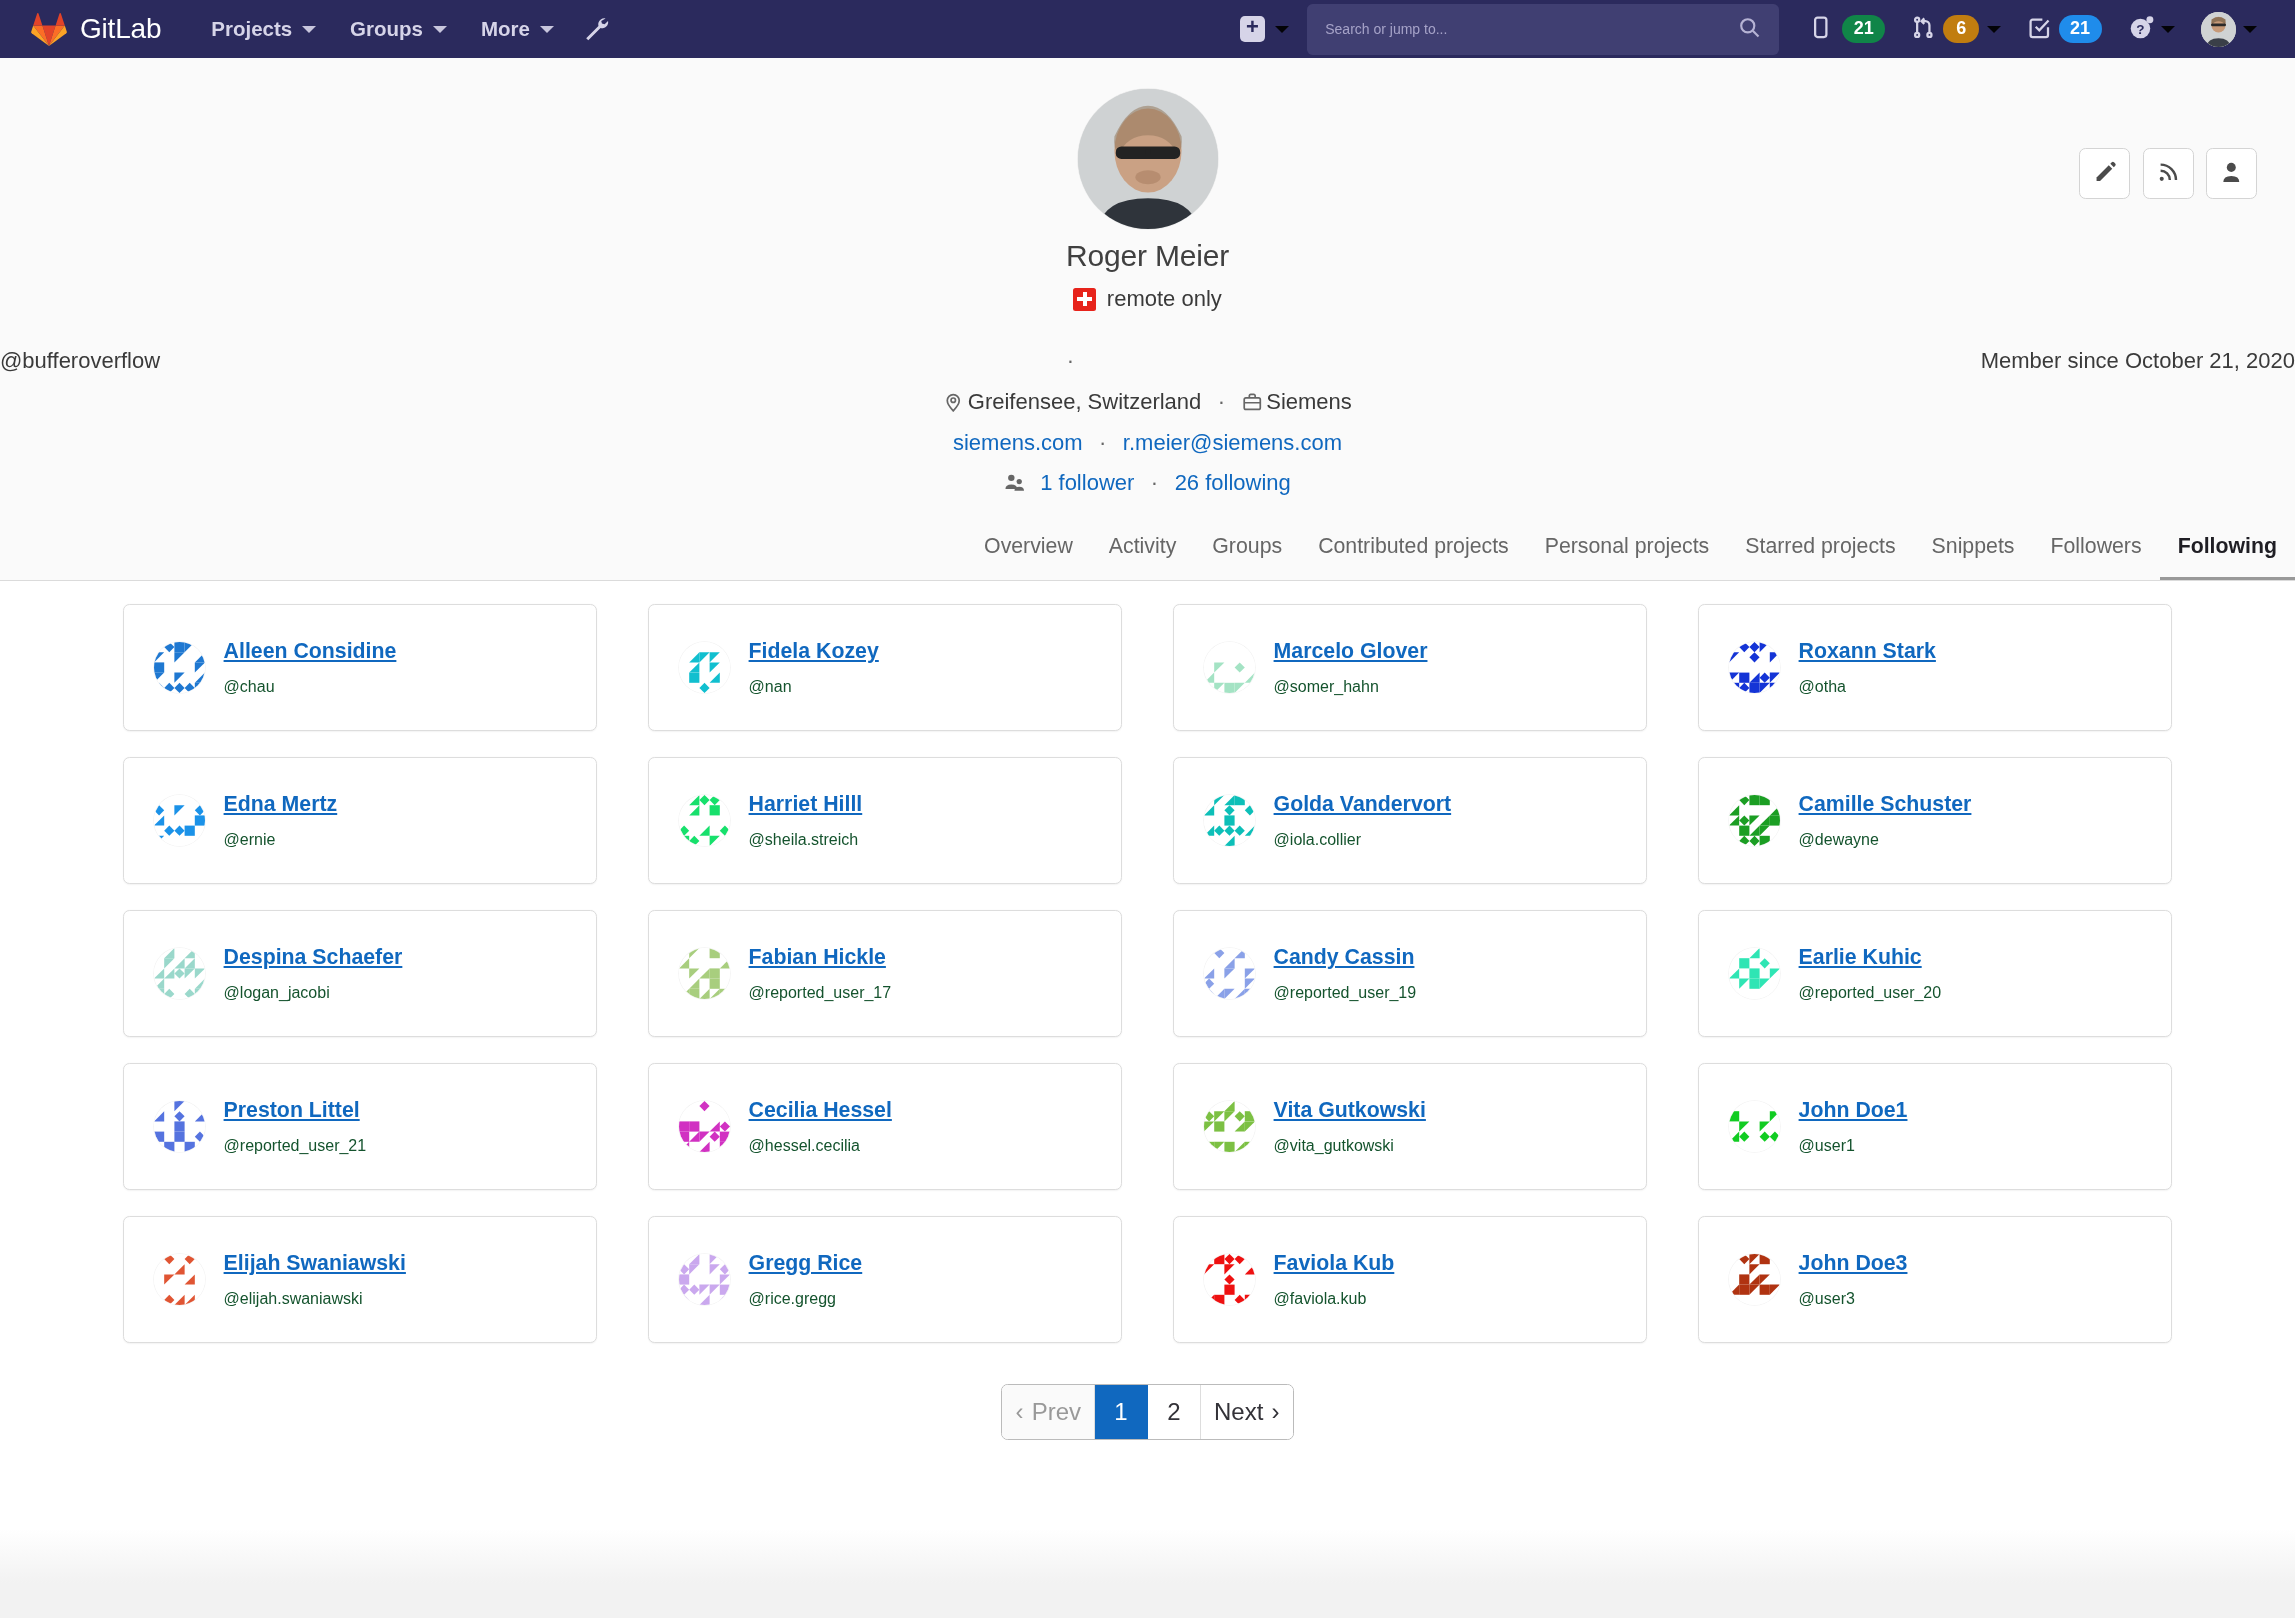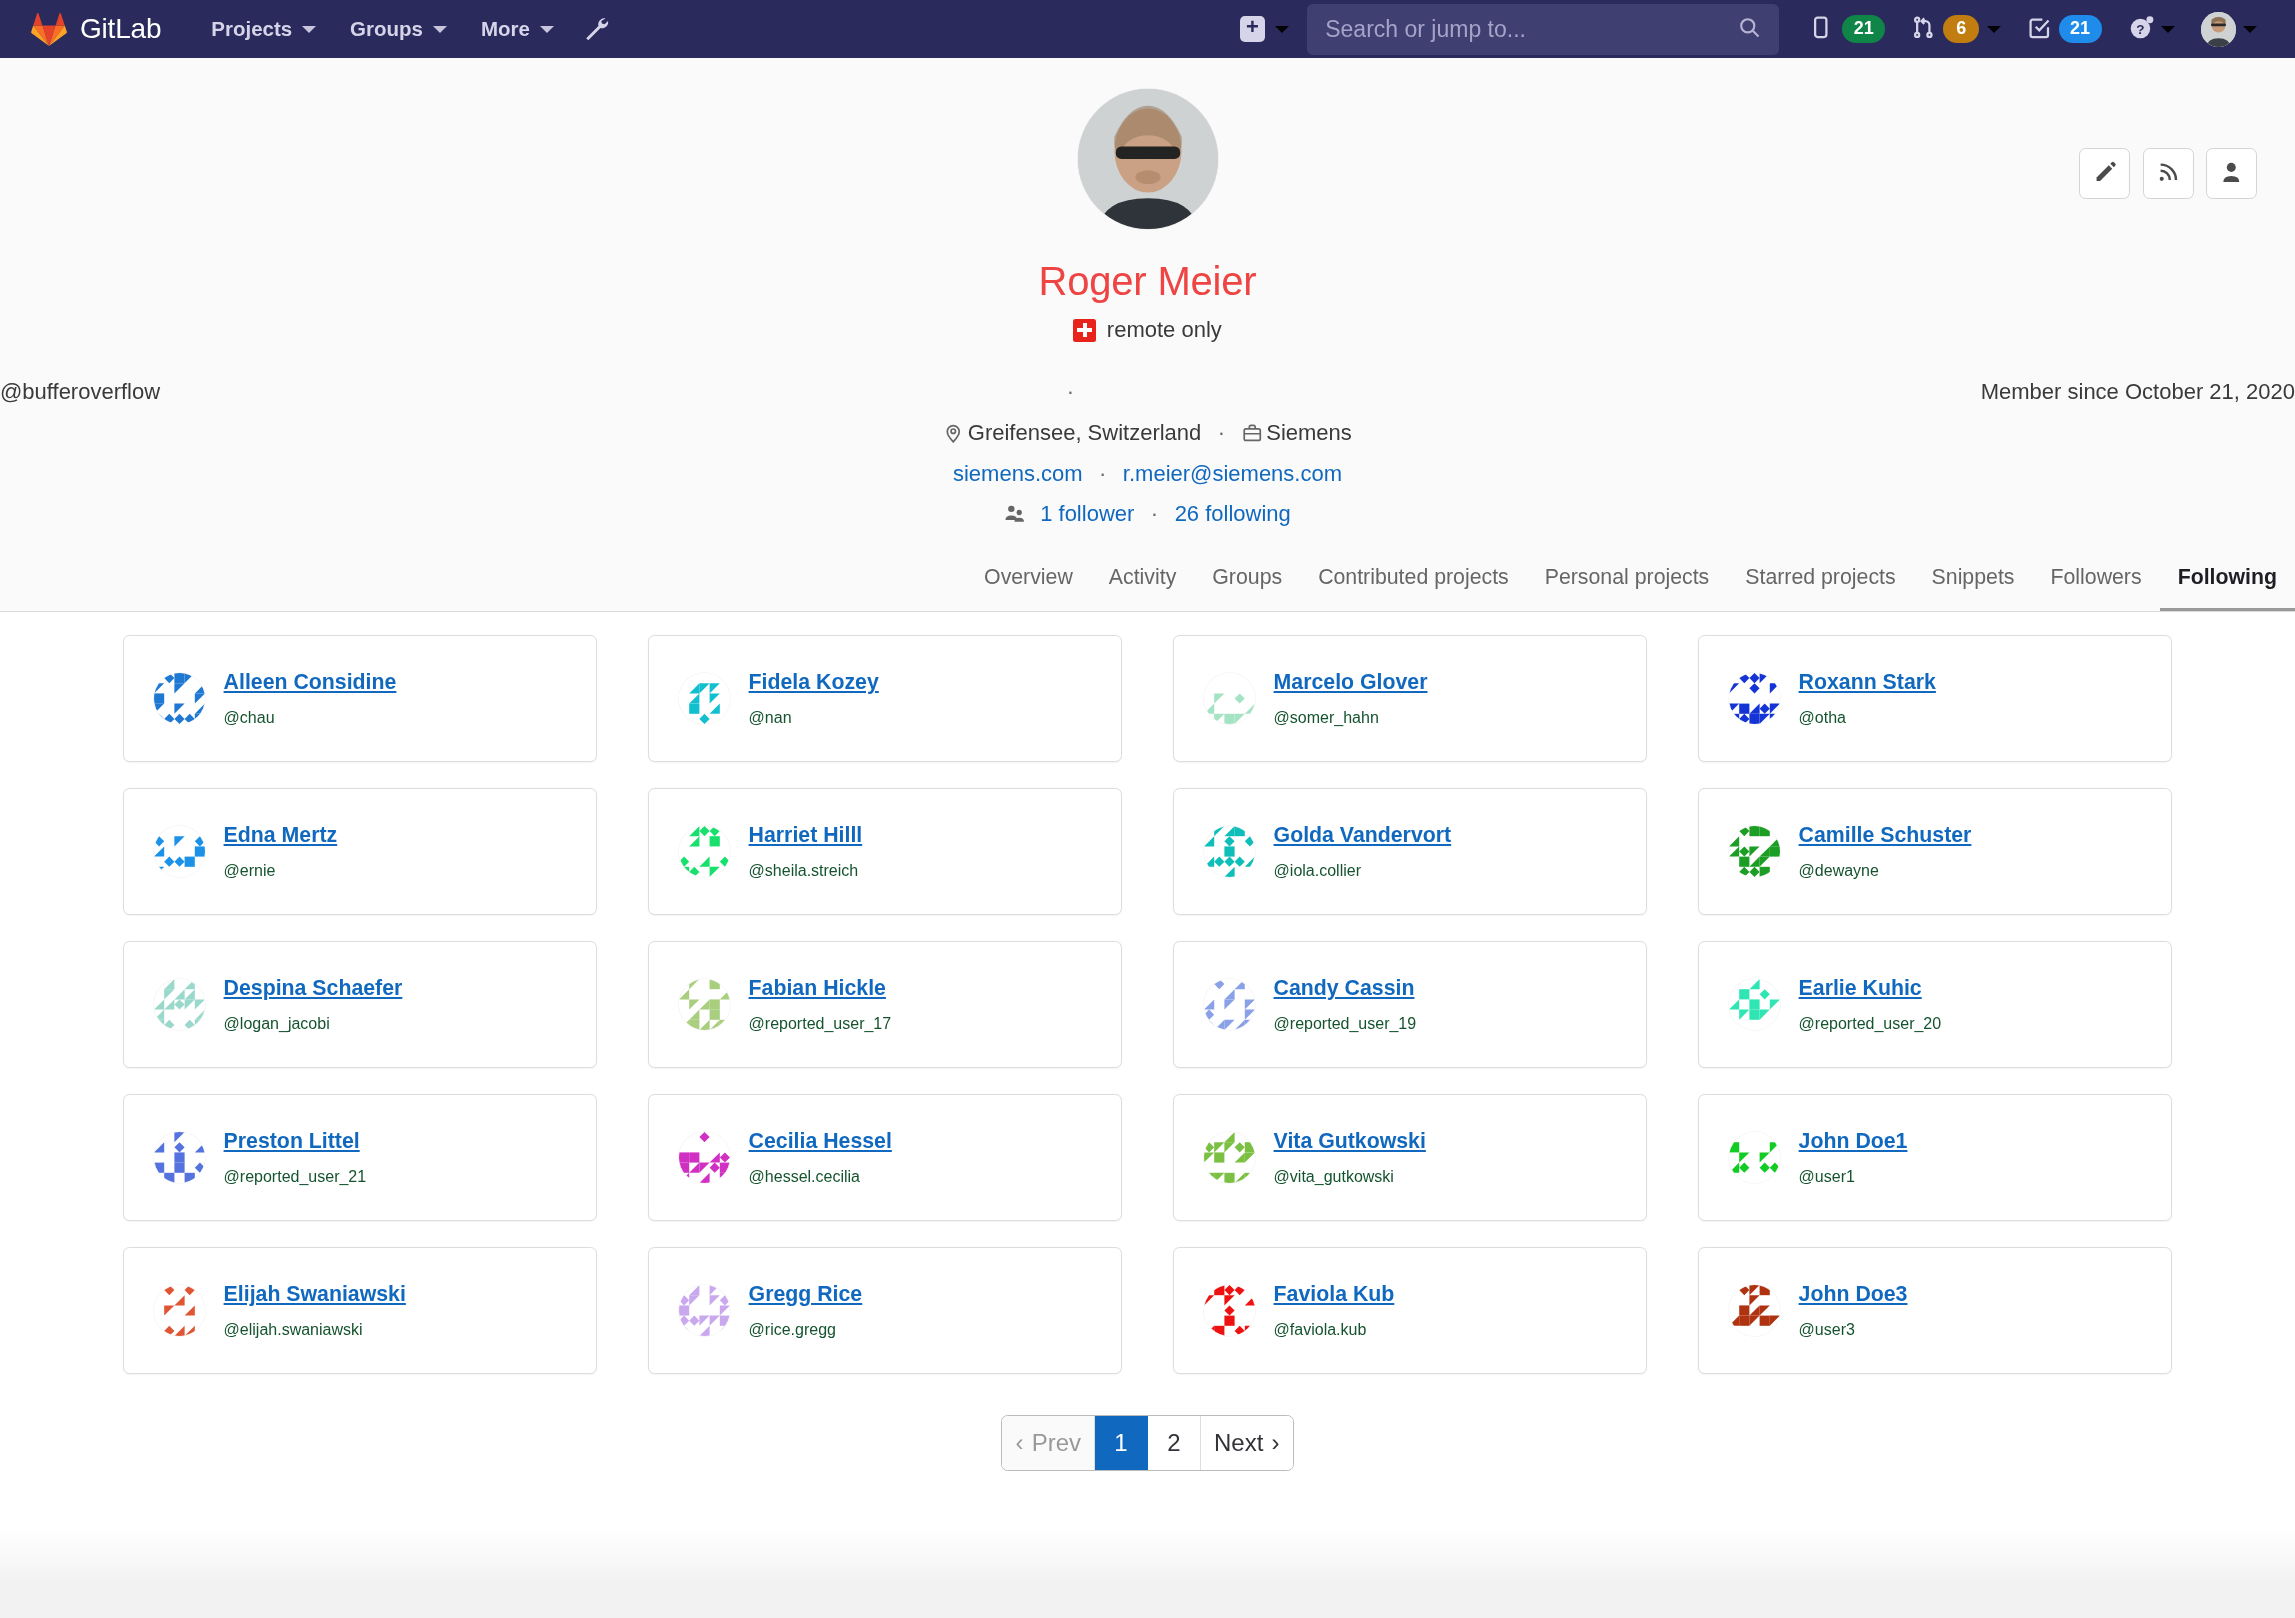--- a/index.html
+++ b/index.html
@@ -43,21 +43,21 @@
   }
   .plus-glyph { color: #2b2a5d; font-size: 22px; font-weight: 700; line-height: 1;
     position: relative; top: -1.6px; }
   .search-wrap {
     width: 472px; height: 51px; background: #403f72; border-radius: 5.7px;
     display: flex; align-items: center; padding: 0 18px; margin: 0 18px 0 6.6px;
     cursor: text;
   }
   .search-wrap input {
     flex: 1; background: transparent; border: none; outline: none;
-    color: #fff; font-size: 23px; font-family: "Liberation Sans", sans-serif;
+    color: #fff; font-size: 14px; font-family: "Liberation Sans", sans-serif;
   }
   .search-wrap input::placeholder { color: #a6a3c8; }
   .nav-icon-btn { display: flex; align-items: center; gap: 7.4px; padding: 0 13px; cursor: pointer; height: 68px; }
   .badge {
     color: #fff; font-size: 18px; font-weight: 700; border-radius: 18px;
     padding: 2.5px 11.5px 3.3px; line-height: 1.18; min-width: 36px; text-align: center;
   }
   .avatar-nav {
     width: 35px; height: 35px; border-radius: 50%; overflow: hidden;
     background: #c9c9c9; display: block;
@@ -74,22 +74,22 @@
     background: #fff; display: flex; align-items: center; justify-content: center;
     cursor: pointer;
   }
 
   .avatar-big {
     width: 140px; height: 140px; border-radius: 50%; margin: 0 auto;
     background: #cfd2d3; overflow: hidden; display: block;
     box-shadow: 0 0 0 0.8px rgba(0,0,0,.06);
   }
   .profile-name {
-    text-align: center; font-size: 40px; font-weight: 400; color: #ef4444;
-    margin-top: 30px; letter-spacing: -0.2px;
+    text-align: center; font-size: 30px; font-weight: 400; color: #404040;
+    margin-top: 10px; letter-spacing: -0.2px;
   }
   .status-line {
     text-align: center; margin-top: 13px; font-size: 22px; color: #3a3a3a;
     display: flex; align-items: center; justify-content: center; gap: 10.7px;
   }
   .flag-ch {
     width: 23px; height: 23px; background: #e7231b; border-radius: 2.5px;
     position: relative; display: inline-block;
   }
   .flag-ch::before, .flag-ch::after {

